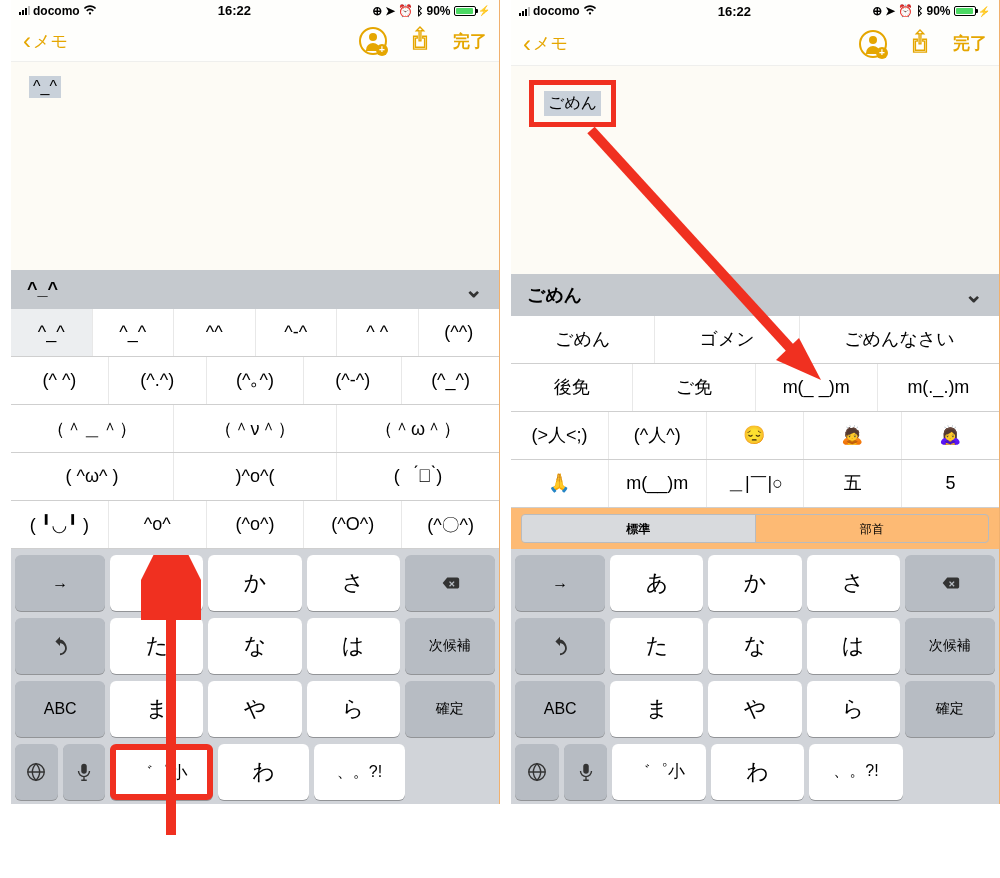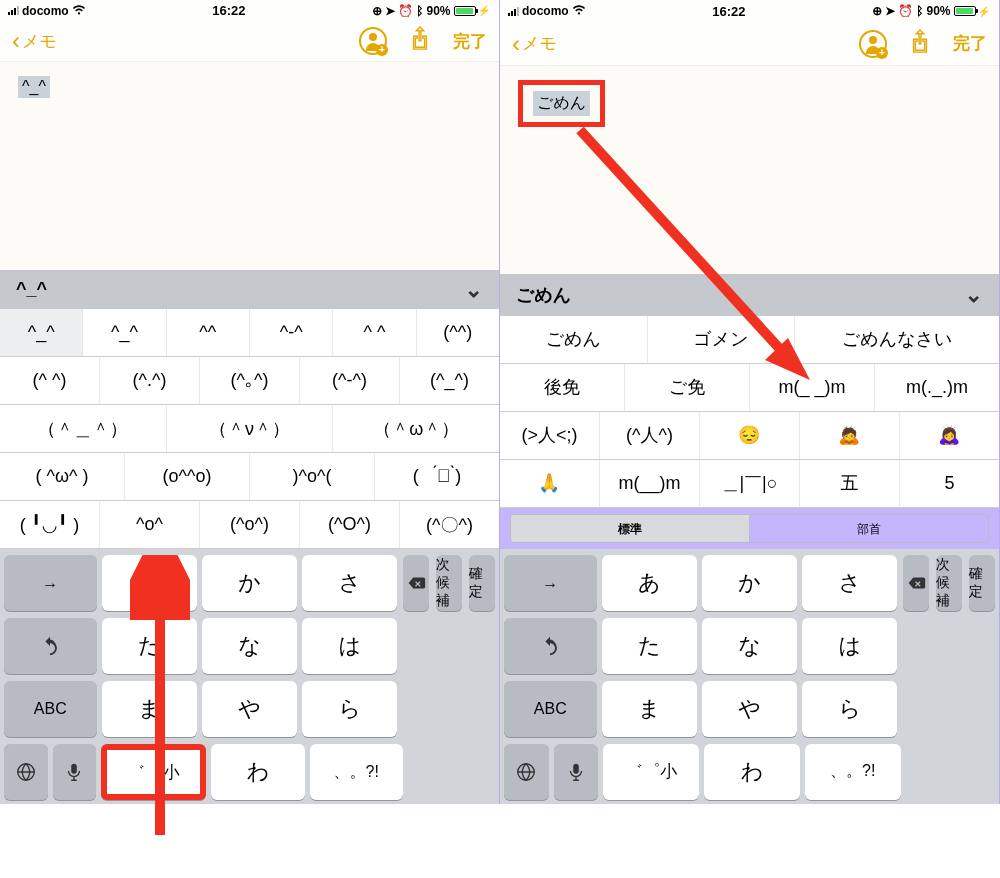--- a/index.html
+++ b/index.html
@@ -6,25 +6,26 @@
   body {
     font-family: -apple-system, "Hiragino Sans", "Hiragino Kaku Gothic ProN", sans-serif;
     background: #fff;
     width: 1000px;
     height: 878px;
     display: flex;
   }
   .screen {
     width: 500px;
     height: 804px;
-    background: #c4b5fd;
+    background: #fdba74;
     display: flex;
     flex-direction: column;
     position: relative;
     border-right: 1px solid rgba(0,0,0,0.05);
+    margin-left: 11px;
   }
   .status-bar {
     height: 24px;
     display: flex;
     align-items: center;
     justify-content: space-between;
     padding: 0 8px;
     font-size: 12px;
     font-weight: 600;
     background: #fefefc;
@@ -162,21 +163,21 @@
     height:56px;
     position:relative;
   }
   .key.func { background:#b7bcc3; font-size:16px; }
   .key.func.small { font-size:14px; }
   .key.tall { height: 119px; }
   .key svg { width:22px; height:22px; }
   .kb-grid { display:flex; gap:5px; flex:1; }
   .kb-main { flex:3.2; display:flex; flex-direction:column; gap:7px;}
   .kb-side-left { flex:1; display:flex; flex-direction:column; gap:7px;}
-  .kb-side-right { flex:1; display:flex; flex-direction:row; gap:7px;}
+  .kb-side-right { flex:1; display:flex; flex-direction:column; gap:7px;text-align:right;}
   .kb-bottom-row { display:flex; gap:5px; }
 
   .arrow-annotation {
     position:absolute;
     pointer-events:none;
   }
   .red-box-key {
     border:6px solid #f03020 !important;
   }
 </style>
@@ -258,21 +259,20 @@
       <div class="cand-cell">(^-^)</div>
       <div class="cand-cell">(^_^)</div>
     </div>
     <div class="cand-row">
       <div class="cand-cell">（＾＿＾）</div>
       <div class="cand-cell">（＾ν＾）</div>
       <div class="cand-cell">（＾ω＾）</div>
     </div>
     <div class="cand-row">
       <div class="cand-cell">( ^ω^ )</div>
-      <div class="cand-cell">(o^^o)</div>
       <div class="cand-cell">)^o^(</div>
       <div class="cand-cell">(　́◡ ̀)</div>
     </div>
     <div class="cand-row">
       <div class="cand-cell">( ╹◡╹ )</div>
       <div class="cand-cell">^o^</div>
       <div class="cand-cell">(^o^)</div>
       <div class="cand-cell">(^O^)</div>
       <div class="cand-cell">(^〇^)</div>
     </div>

